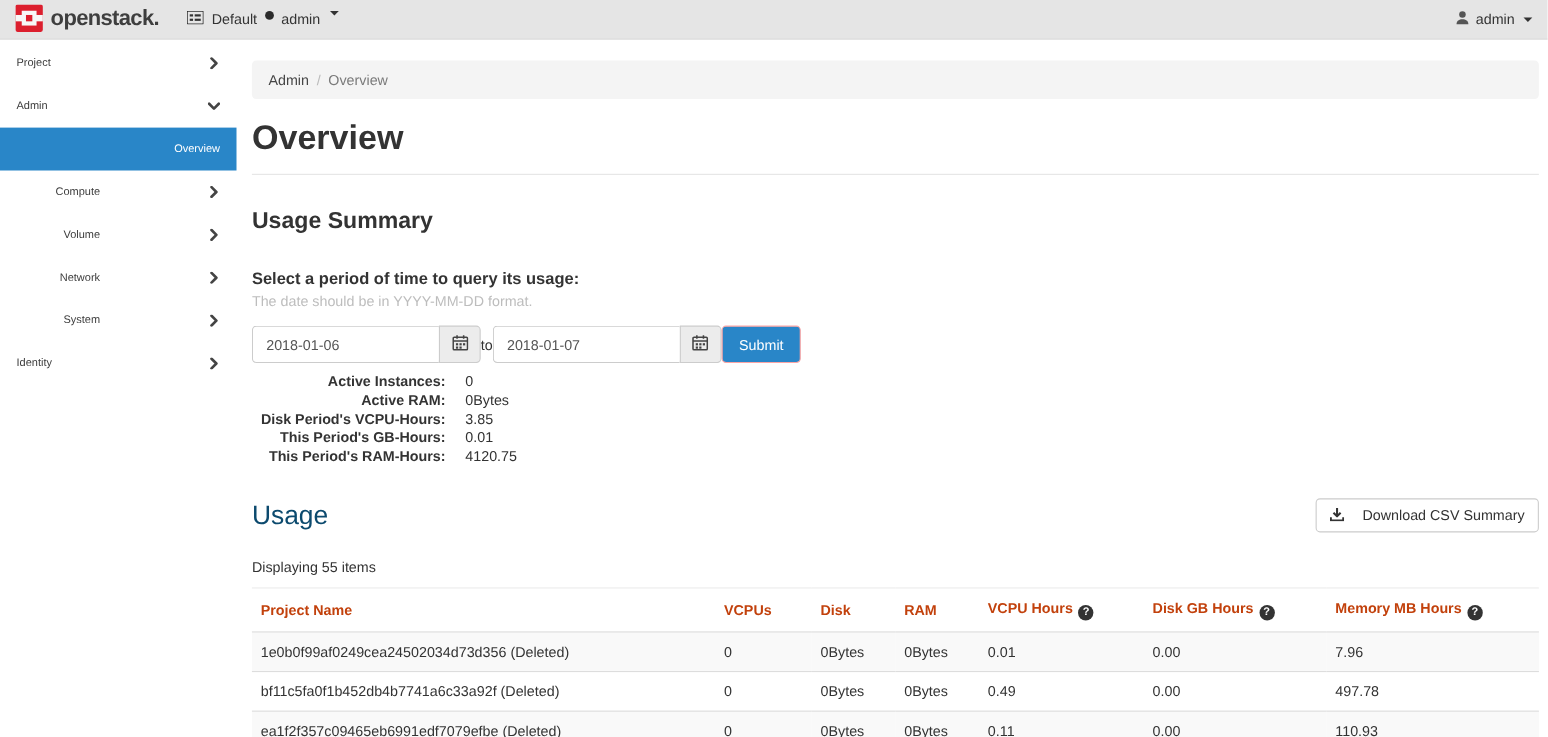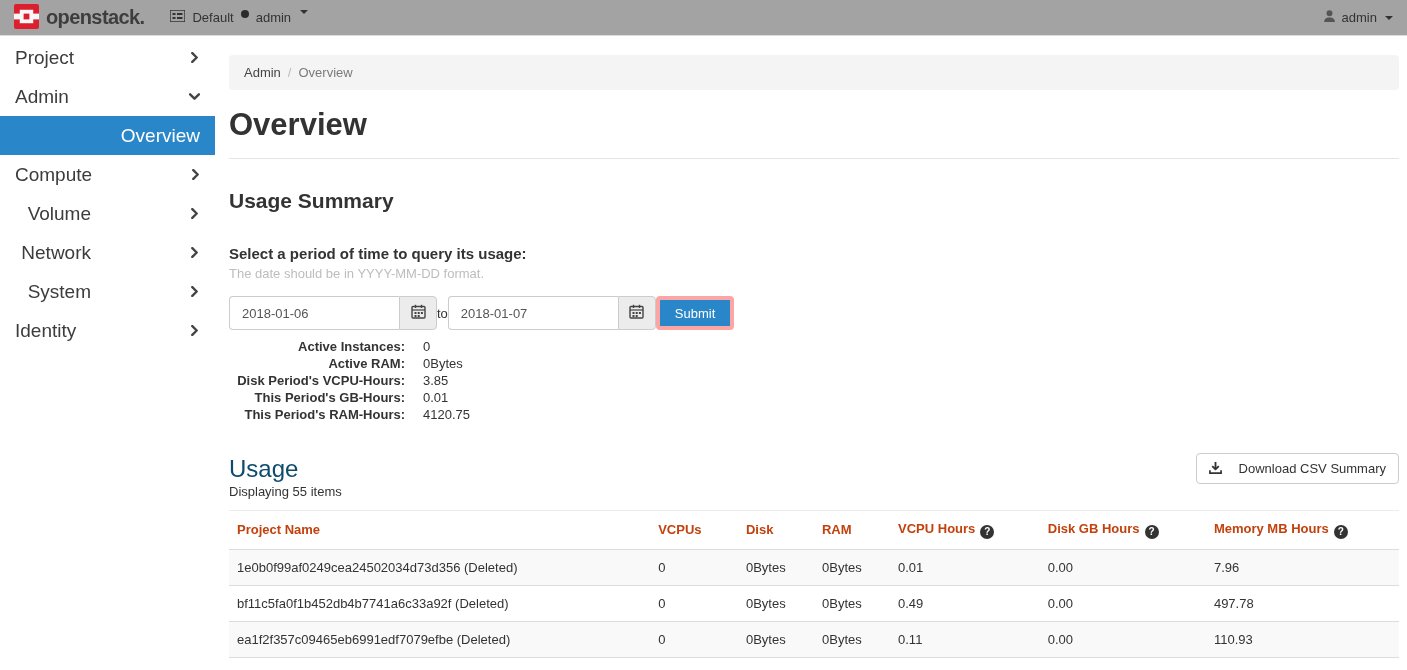--- a/index.html
+++ b/index.html
@@ -7,21 +7,21 @@
   body {
     font-family: "Liberation Sans", sans-serif;
     font-size: 13px;
     color: #333;
     background: #fff;
   }
 
   
   .navbar {
     height: 36px;
-    background: #a3a3a3;
+    background: #e5e5e5;
     border-bottom: 1px solid #dcdcdc;
     display: flex;
     align-items: center;
     padding: 0 14px;
   }
   .brand { display: flex; align-items: center; gap: 7px; cursor: pointer; }
   .brand-text {
     font-size: 20px; font-weight: 700; color: #3e3e3e; letter-spacing: -0.6px;
   }
   .context-switcher {
@@ -40,21 +40,21 @@
   }
 
   
   .layout { display: flex; height: 634px; }
   .sidebar { width: 215px; flex-shrink: 0; padding-top: 2px; }
   .content { flex: 1; padding: 0 8px 0 14px; }
 
   
   .nav-item {
     height: 39px; display: flex; align-items: center;
-    padding: 0 15px; font-size: 19px; color: #3c3c3c; cursor: pointer;
+    padding: 0 15px; font-size: 10px; color: #3c3c3c; cursor: pointer;
   }
   .nav-item .chev { margin-left: auto; display: flex; align-items: center; }
   .nav-item.level2 .nav-label { margin-left: auto; margin-right: 98px; }
   .nav-item.level2 .chev { margin-left: 0; }
   .nav-item.selected {
     background: #2986c8; color: #fff; justify-content: flex-end;
     font-weight: 400;
   }
 
   
@@ -81,41 +81,41 @@
     border-radius: 4px 0 0 4px; padding: 0 12px; font-size: 13px; color: #555;
     font-family: "Liberation Sans", sans-serif; outline: none;
   }
   .input-addon {
     width: 38px; height: 34px; border: 1px solid #ccc; background: #ececec;
     border-radius: 0 4px 4px 0; display: flex; align-items: center;
     justify-content: center; cursor: pointer;
   }
   .to-label { font-size: 13px; color: #333; }
   .btn-primary {
-    background: #2986c8; color: #fff; border: 4px solid #fca5a5;
+    background: #2986c8; color: #fff; border: 1px solid #fca5a5;
     border-radius: 4px; height: 34px; padding: 0 15px; font-size: 13px;
     font-family: "Liberation Sans", sans-serif; cursor: pointer;
   }
 
   
   .stats { margin-top: 10px; font-size: 13px; }
   .stat-row { display: flex; line-height: 14px; margin-bottom: 3px; }
   .stat-label { width: 176px; text-align: right; font-weight: 700; }
   .stat-value { margin-left: 18px; }
 
   
   .usage-header { display: flex; align-items: center; margin-top: 31px; }
   .usage-title { font-size: 24px; font-weight: 400; color: #0c4a6e; }
   .btn-download {
     margin-left: auto; background: #fff; border: 1px solid #ccc; border-radius: 4px;
     height: 31px; padding: 0 12px; font-size: 13px; color: #333;
     display: flex; align-items: center; gap: 17px; cursor: pointer;
     font-family: "Liberation Sans", sans-serif;
   }
-  .items-count { font-size: 13px; }
+  .items-count { margin-top: 24px; font-size: 13px; }
 
   
   table.usage-table { width: 100%; border-collapse: collapse; margin-top: 11px; font-size: 13px; }
   .usage-table thead th {
     text-align: left; font-weight: 700; color: #c2410c; padding: 10px 8px;
     border-top: 1px solid #ececec; border-bottom: 1px solid #ddd;
     white-space: nowrap;
   }
   .usage-table tbody td { padding: 10px 8px; border-bottom: 1px solid #ddd; }
   .usage-table tbody tr:nth-child(odd) { background: #f9f9f9; }

